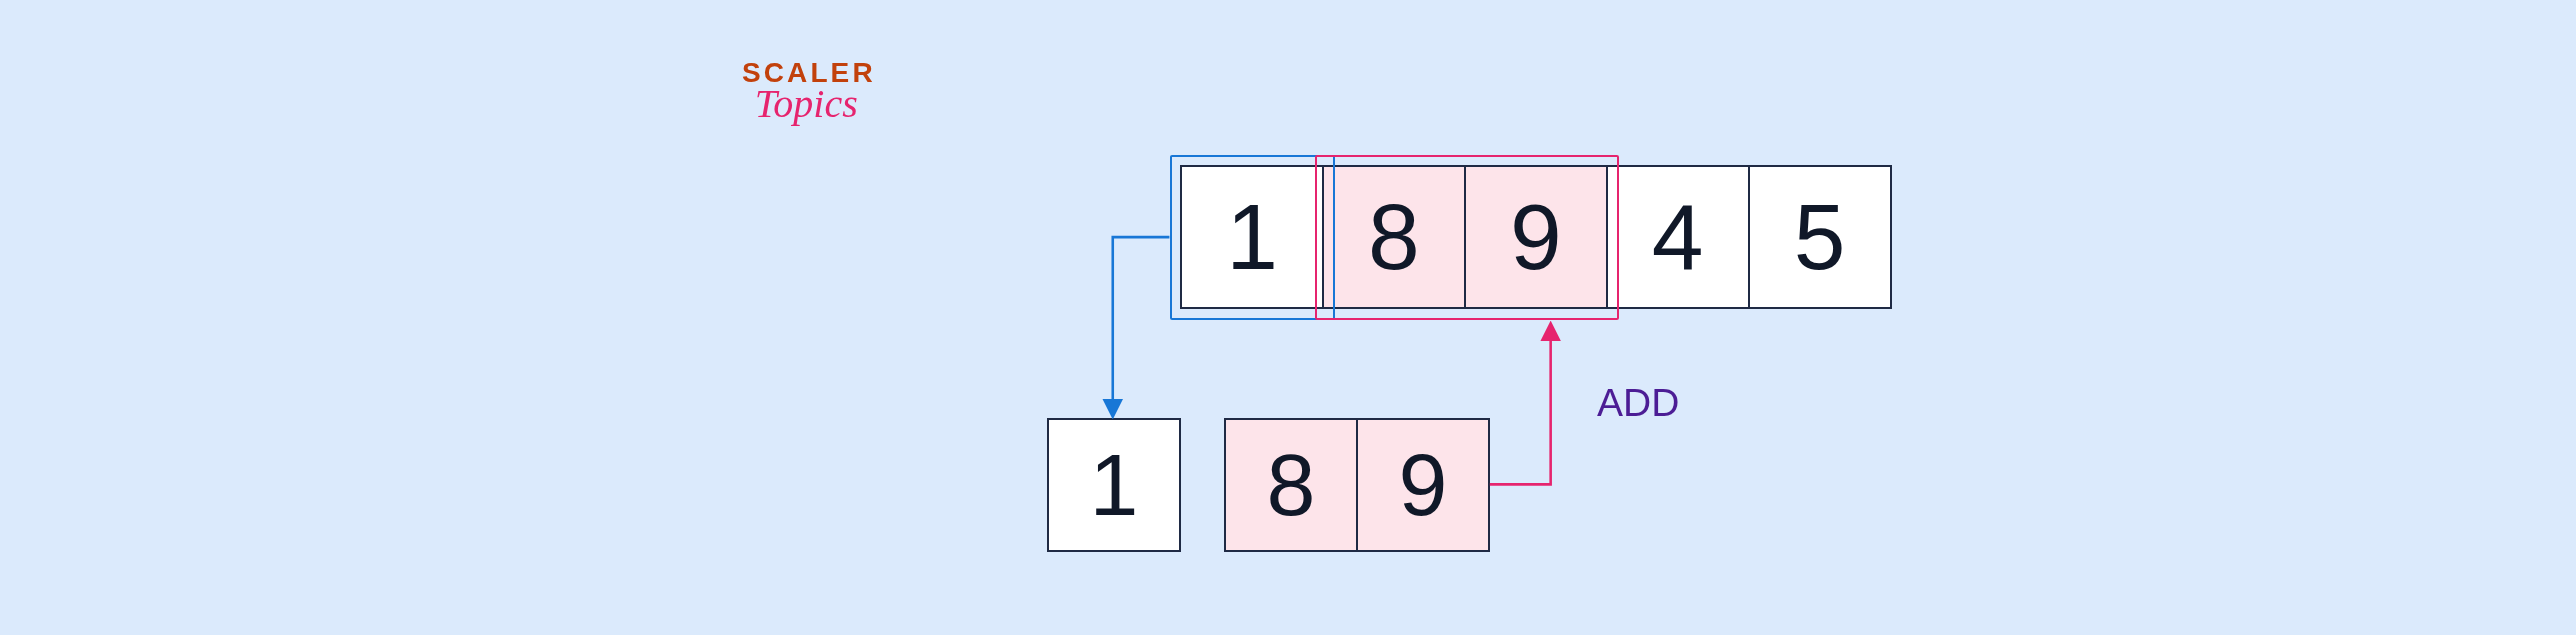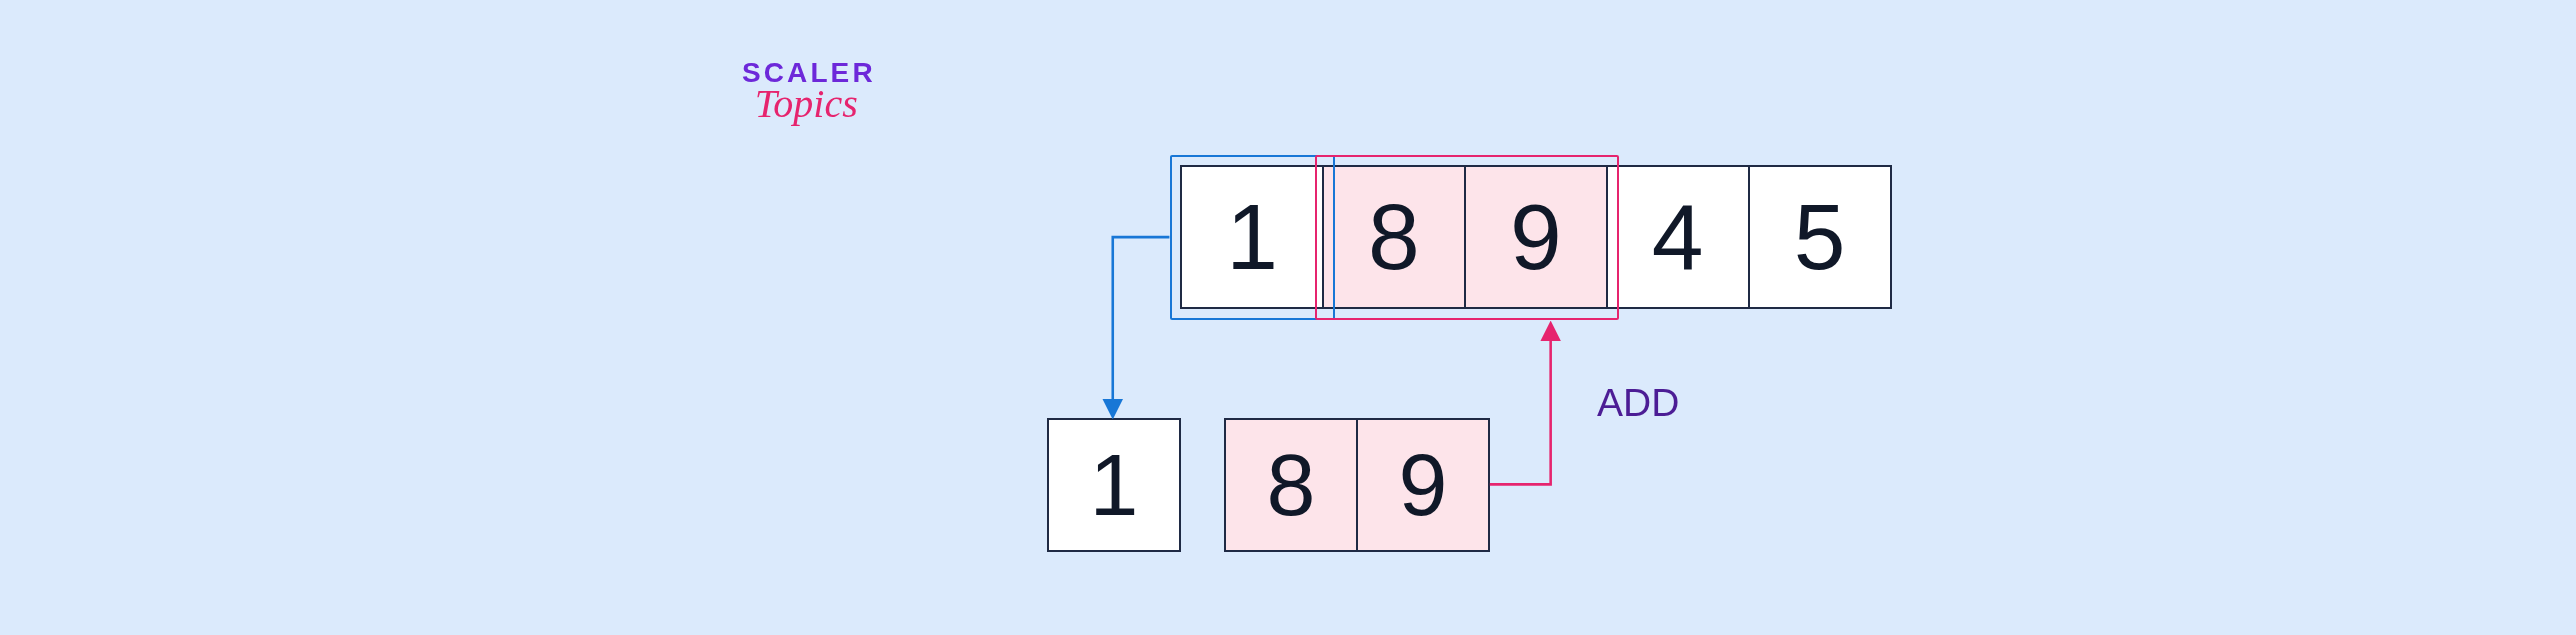--- a/index.html
+++ b/index.html
@@ -13,21 +13,21 @@
   .logo {
     position: absolute;
     left: 742px;
     top: 57px;
     font-family: Arial, sans-serif;
   }
   .logo-scaler {
     font-size: 28px;
     font-weight: 700;
     letter-spacing: 3.1px;
-    color: #6d28d9;
+    color: #c2410c;
   }
   .logo-topics {
     font-size: 40px;
     font-style: italic;
     font-family: "Brush Script MT", cursive;
     color: #e6246e;
     margin-top: -9.3px;
     margin-left: -5.2px;
     text-align: center;
   }

